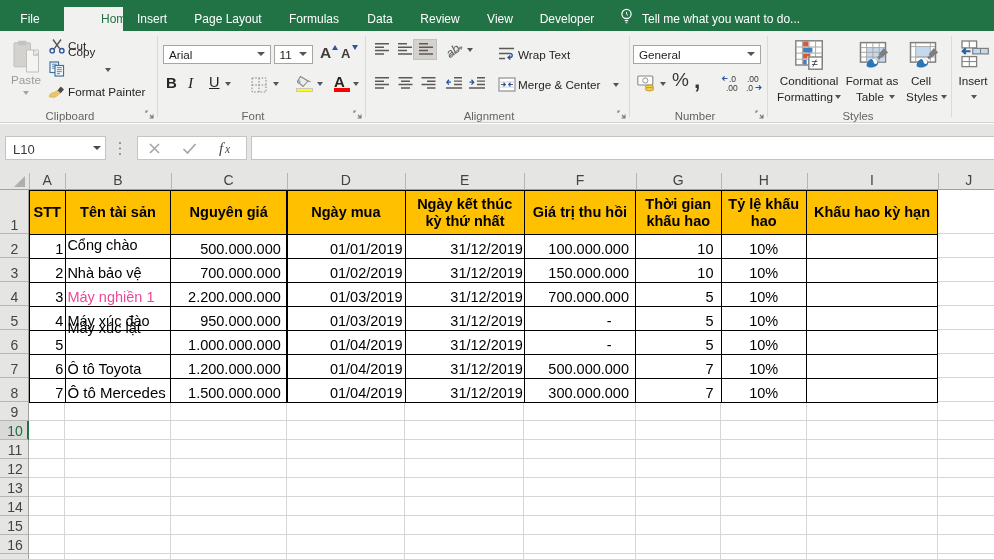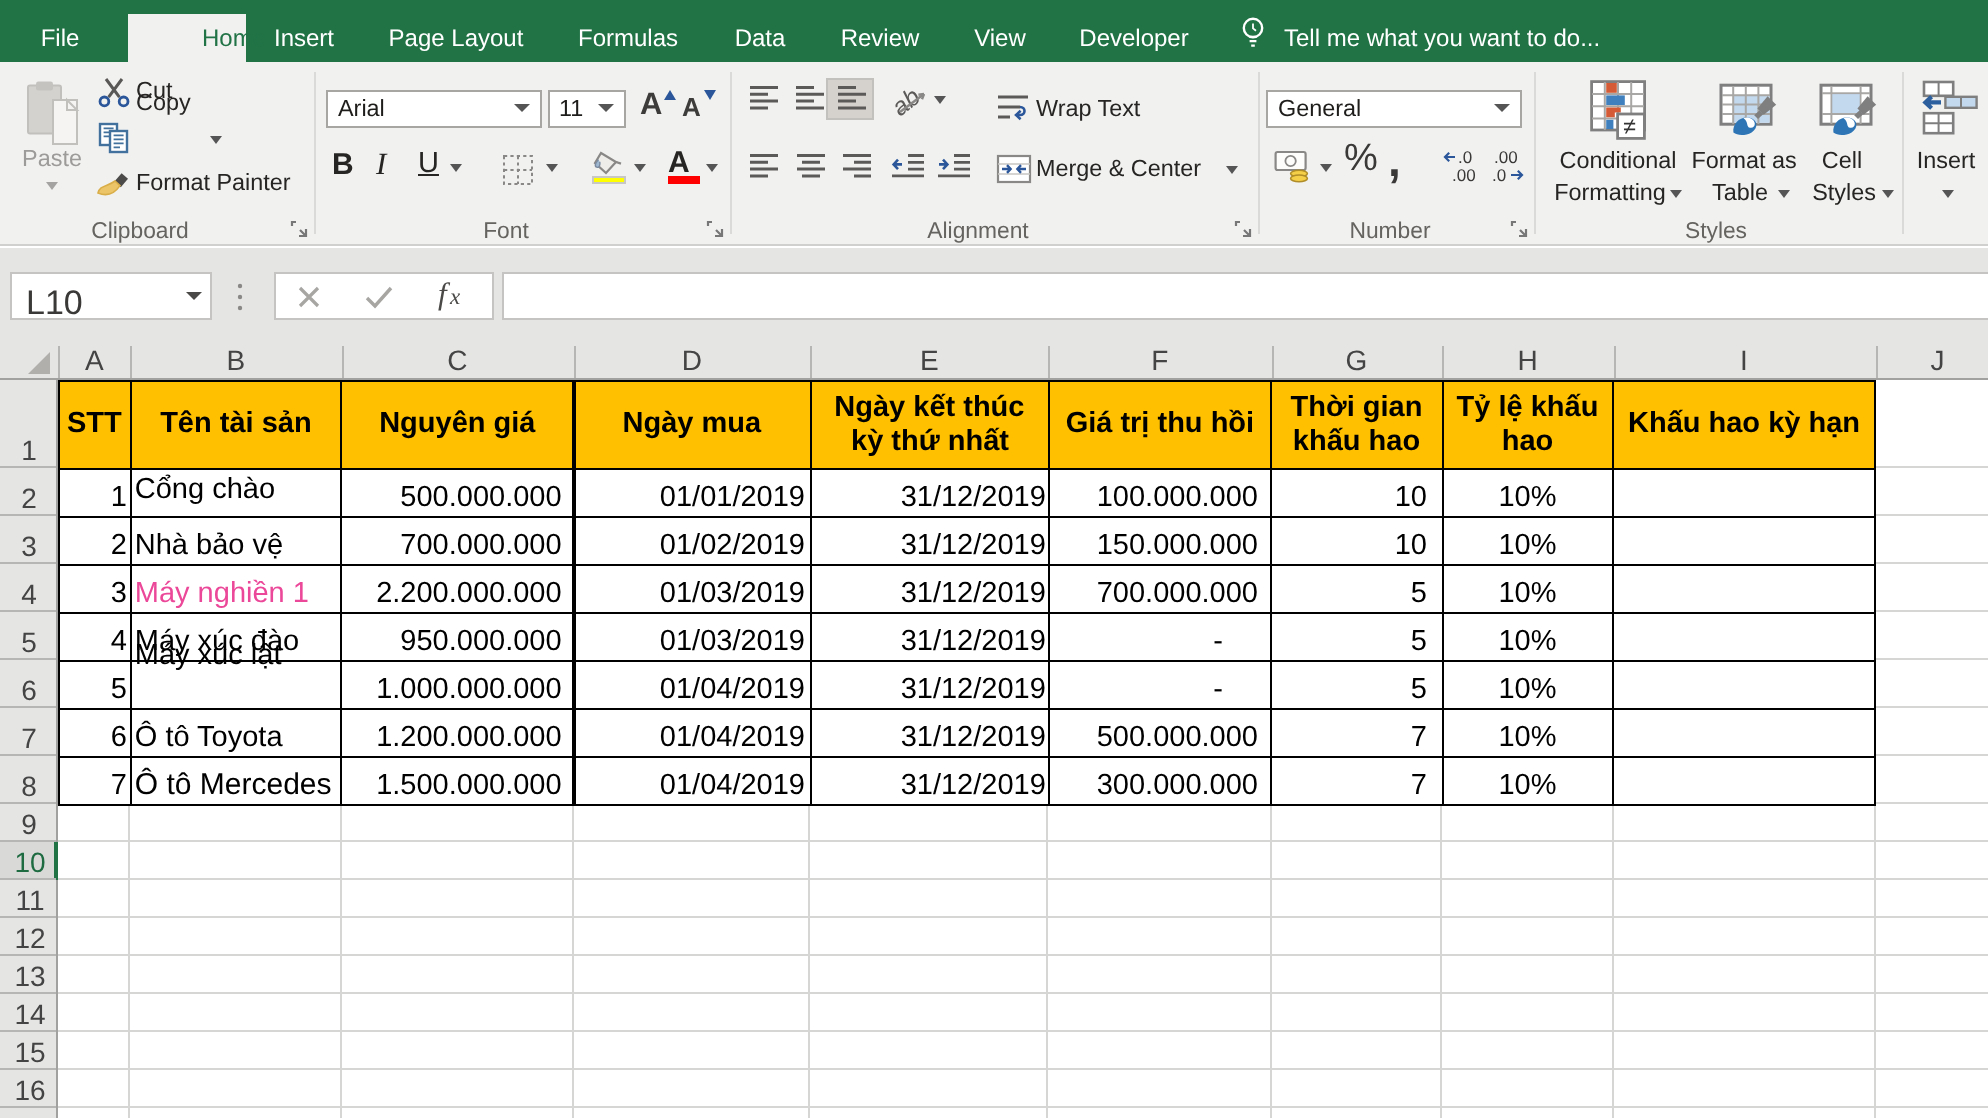--- a/index.html
+++ b/index.html
@@ -221,21 +221,21 @@
     <path d="M5.6 12.2 L13.5 12.2 M8.8 9.3 L5.7 12.2 L8.8 15.1" stroke="#2b5f9e" stroke-width="2.1" fill="none"></path>
     <rect x="15.7" y="9.4" width="15.6" height="5.5" fill="#c3d9ee" stroke="#7f7f7f" stroke-width="1.2"></rect>
     <path d="M23.5 9.4 L23.5 14.9" stroke="#7f7f7f" stroke-width="1"></path>
     <rect x="5" y="17.6" width="14.6" height="10" fill="#fff" stroke="#7f7f7f" stroke-width="1.3"></rect>
     <path d="M12.3 17.6 L12.3 27.6 M5 22.6 L19.6 22.6" stroke="#7f7f7f" stroke-width="1"></path>
   </svg>
 <div style="position:absolute;left:973px;top:74px;transform:translateX(-50%);font-size:11.7px;color:#262523;white-space:nowrap;">Insert</div>
 <div style="position:absolute;left:970.75px;top:95px;width:0;height:0;border-left:3.25px solid transparent;border-right:3.25px solid transparent;border-top:4px solid #555"></div>
 <div style="position:absolute;left:0;top:124px;width:994px;height:66px;background:#e5e5e4"></div>
 <div style="position:absolute;left:5px;top:136px;width:101px;height:24px;background:#fff;border:1px solid #c6c4c2"></div>
-<div style="position:absolute;left:13px;top:142px;font-size:17px;color:#3a3938;white-space:nowrap;">L10</div>
+<div style="position:absolute;left:13px;top:142px;font-size:13px;color:#3a3938;white-space:nowrap;">L10</div>
 <div style="position:absolute;left:92.5px;top:145.75px;width:0;height:0;border-left:4px solid transparent;border-right:4px solid transparent;border-top:4.5px solid #4a4947"></div>
 <svg style="left:118px;top:141px" width="4" height="15" viewBox="0 0 4 15">
     <circle cx="2" cy="2" r="1.1" fill="#8a8886"></circle>
     <circle cx="2" cy="7.5" r="1.1" fill="#8a8886"></circle>
     <circle cx="2" cy="13" r="1.1" fill="#8a8886"></circle>
   </svg>
 <div style="position:absolute;left:137px;top:136px;width:109.5px;height:24px;background:#fff;border:1px solid #c6c4c2"></div>
 <svg style="left:148px;top:141.5px" width="13" height="13" viewBox="0 0 13 13">
     <path d="M2 2 L11 11 M11 2 L2 11" stroke="#a8a6a3" stroke-width="1.6"></path>
   </svg>

